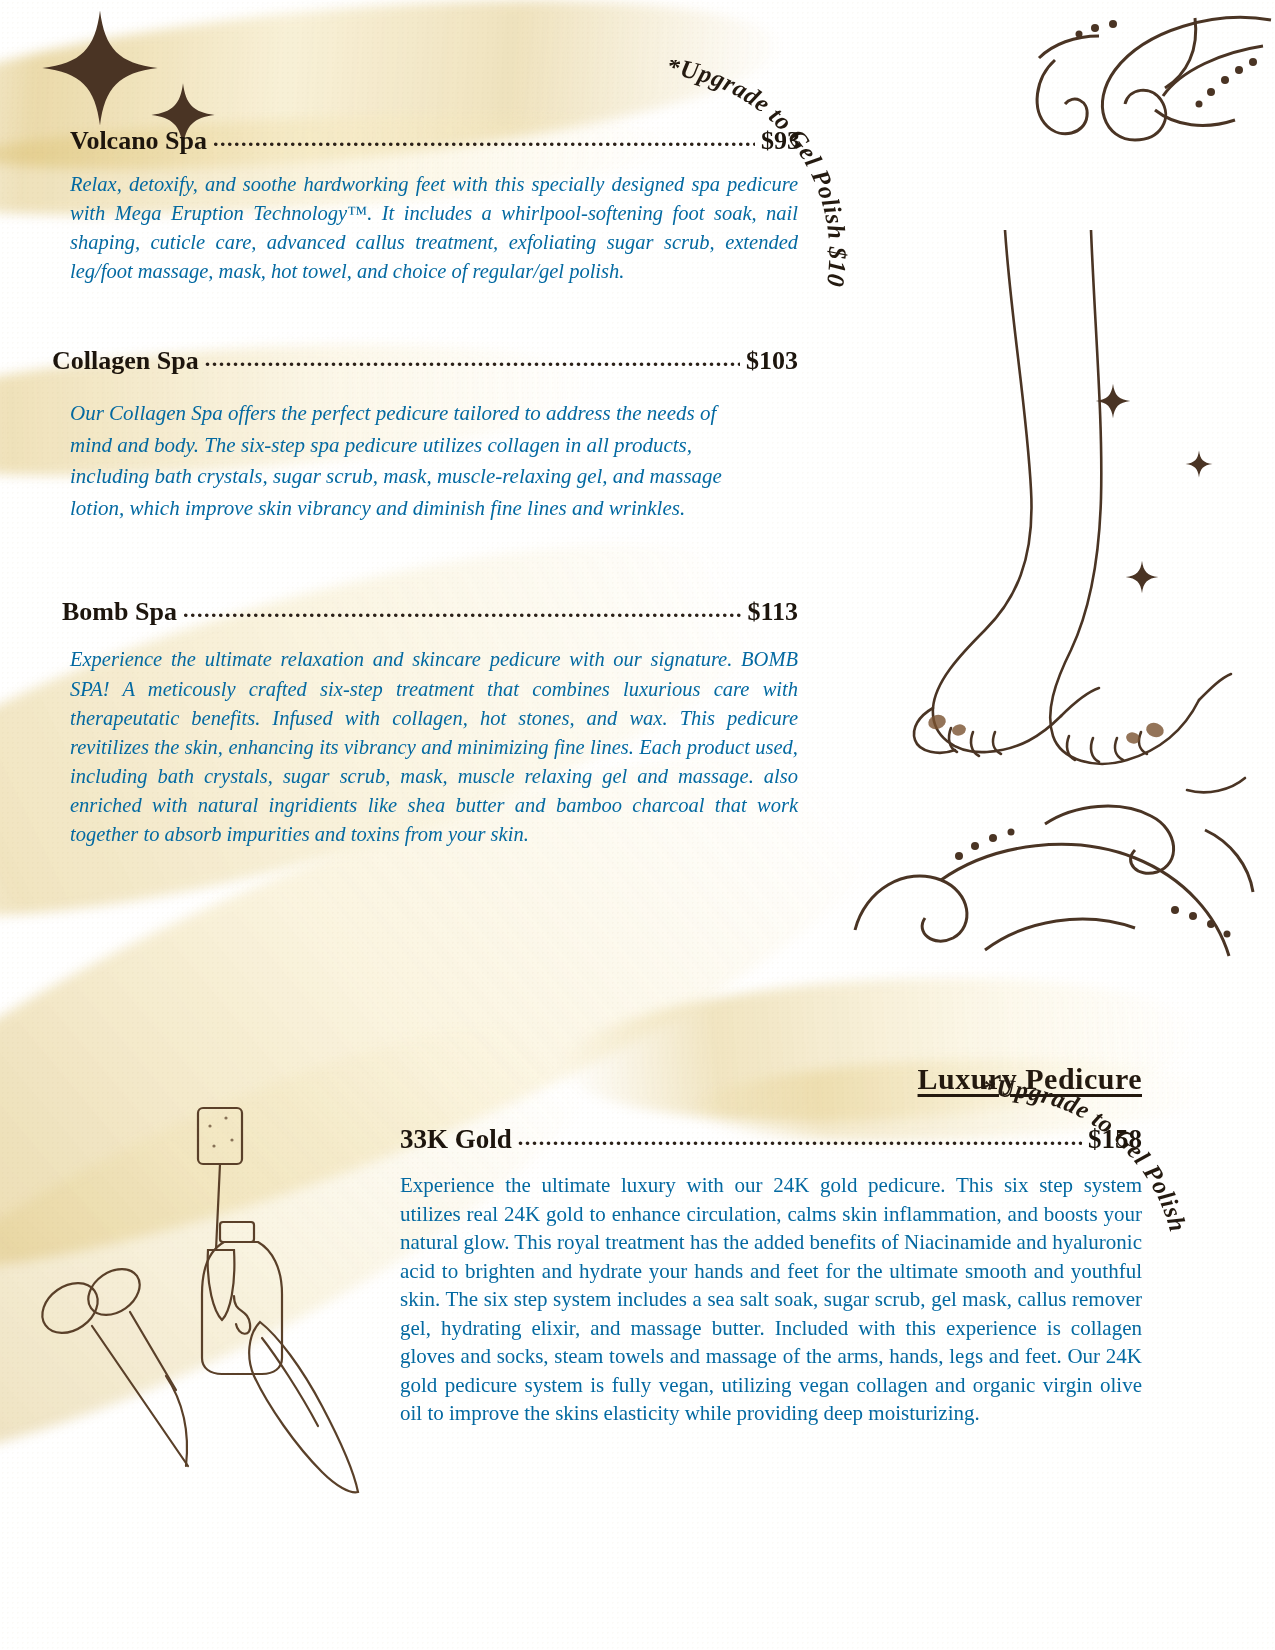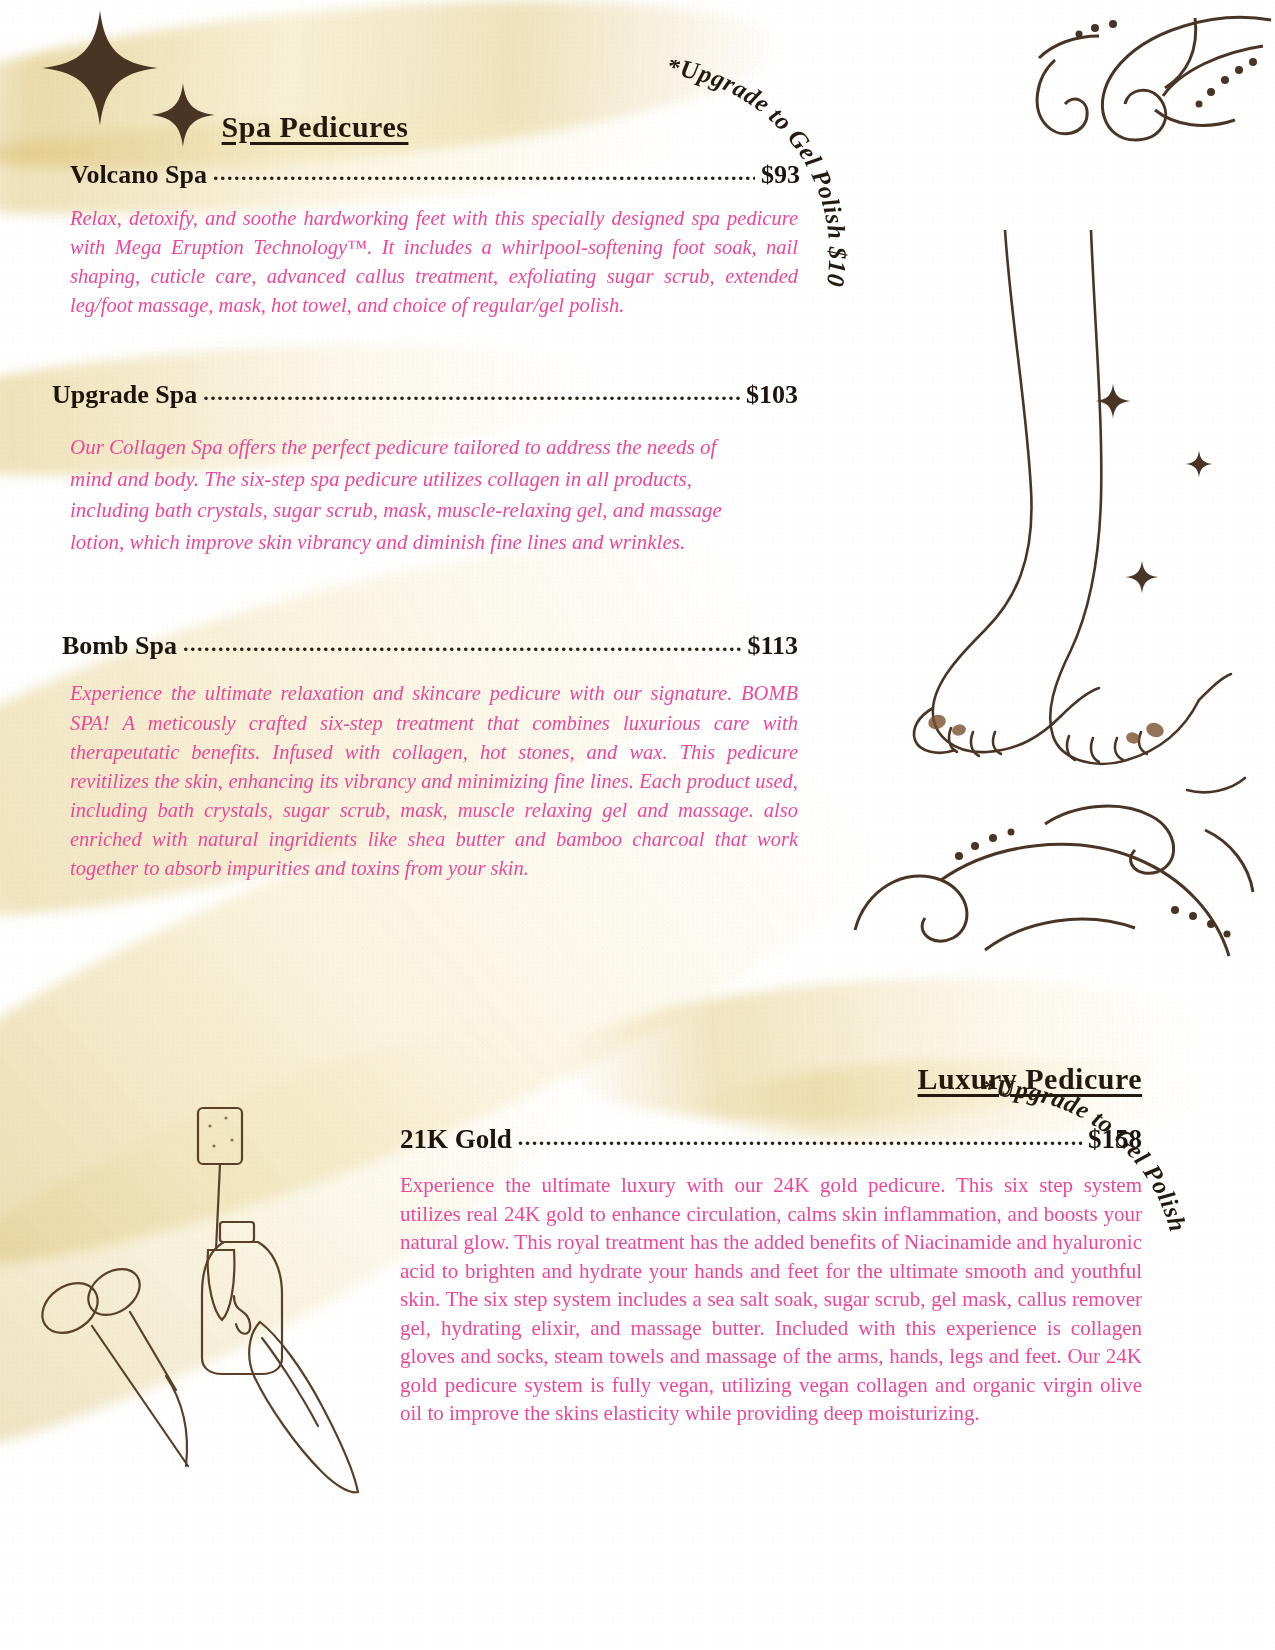--- a/index.html
+++ b/index.html
@@ -112,21 +112,21 @@
     color: #2b2018;
     transform: translateY(-3px);
   }
   .price { font-family: "Liberation Serif", serif; }
 
   .desc {
     font-family: "Liberation Serif", serif;
     font-style: italic;
     font-size: 20.5px;
     line-height: 1.42;
-    color: #ec4899;
+    color: #0369a1;
     text-align: justify;
   }
 
   
   #spa-pedicures {
     position: absolute;
     left: 70px;
     top: 110px;
     width: 730px;
   }
@@ -339,36 +339,33 @@
     </defs>
     <text>
       <textPath href="#arcBot" startOffset="0%">*Upgrade to Gel Polish $10</textPath>
     </text>
   </svg>
 </div>
 
 <div class="page">
 
   <section id="spa-pedicures">
-    <div id="spa-title-wrap">
-      <span class="section-title">Spa Pedicures</span>
-    </div>
 
     <div class="block">
       <div class="item-row">
         <span class="item-name">Volcano Spa</span>
         <span class="dots">......................................................................................................................................</span>
         <span class="price">$93</span>
       </div>
       <p class="desc" id="volcano-desc">Relax, detoxify, and soothe hardworking feet with this specially designed spa pedicure with Mega Eruption Technology™. It includes a whirlpool-softening foot soak, nail shaping, cuticle care, advanced callus treatment, exfoliating sugar scrub, extended leg/foot massage, mask, hot towel, and choice of regular/gel polish.</p>
     </div>
 
     <div class="block" id="collagen-block">
       <div class="item-row" id="collagen-row">
-        <span class="item-name">Upgrade Spa</span>
+        <span class="item-name">Collagen Spa</span>
         <span class="dots">......................................................................................................................................</span>
         <span class="price">$103</span>
       </div>
       <p class="desc" id="collagen-desc">Our Collagen Spa offers the perfect pedicure tailored to address the needs of mind and body. The six-step spa pedicure utilizes collagen in all products, including bath crystals, sugar scrub, mask, muscle-relaxing gel, and massage lotion, which improve skin vibrancy and diminish fine lines and wrinkles.</p>
     </div>
 
     <div class="block" id="bomb-block">
       <div class="item-row" id="bomb-row">
         <span class="item-name">Bomb Spa</span>
         <span class="dots">......................................................................................................................................</span>
@@ -378,21 +375,21 @@
     </div>
   </section>
 
   <section id="luxury-pedicure">
     <div id="luxury-title-wrap">
       <span class="section-title">Luxury Pedicure</span>
     </div>
 
     <div class="block">
       <div class="item-row" id="gold-row">
-        <span class="item-name">21K Gold</span>
+        <span class="item-name">33K Gold</span>
         <span class="dots">......................................................................................................................................</span>
         <span class="price">$158</span>
       </div>
       <p class="desc" id="gold-desc">Experience the ultimate luxury with our 24K gold pedicure. This six step system utilizes real 24K gold to enhance circulation, calms skin inflammation, and boosts your natural glow. This royal treatment has the added benefits of Niacinamide and hyaluronic acid to brighten and hydrate your hands and feet for the ultimate smooth and youthful skin. The six step system includes a sea salt soak, sugar scrub, gel mask, callus remover gel, hydrating elixir, and massage butter. Included with this experience is collagen gloves and socks, steam towels and massage of the arms, hands, legs and feet.  Our 24K gold pedicure system is fully vegan, utilizing vegan collagen and organic virgin olive oil to improve the skins elasticity while providing deep moisturizing.</p>
     </div>
   </section>
 
 </div>
 
 </body></html>

